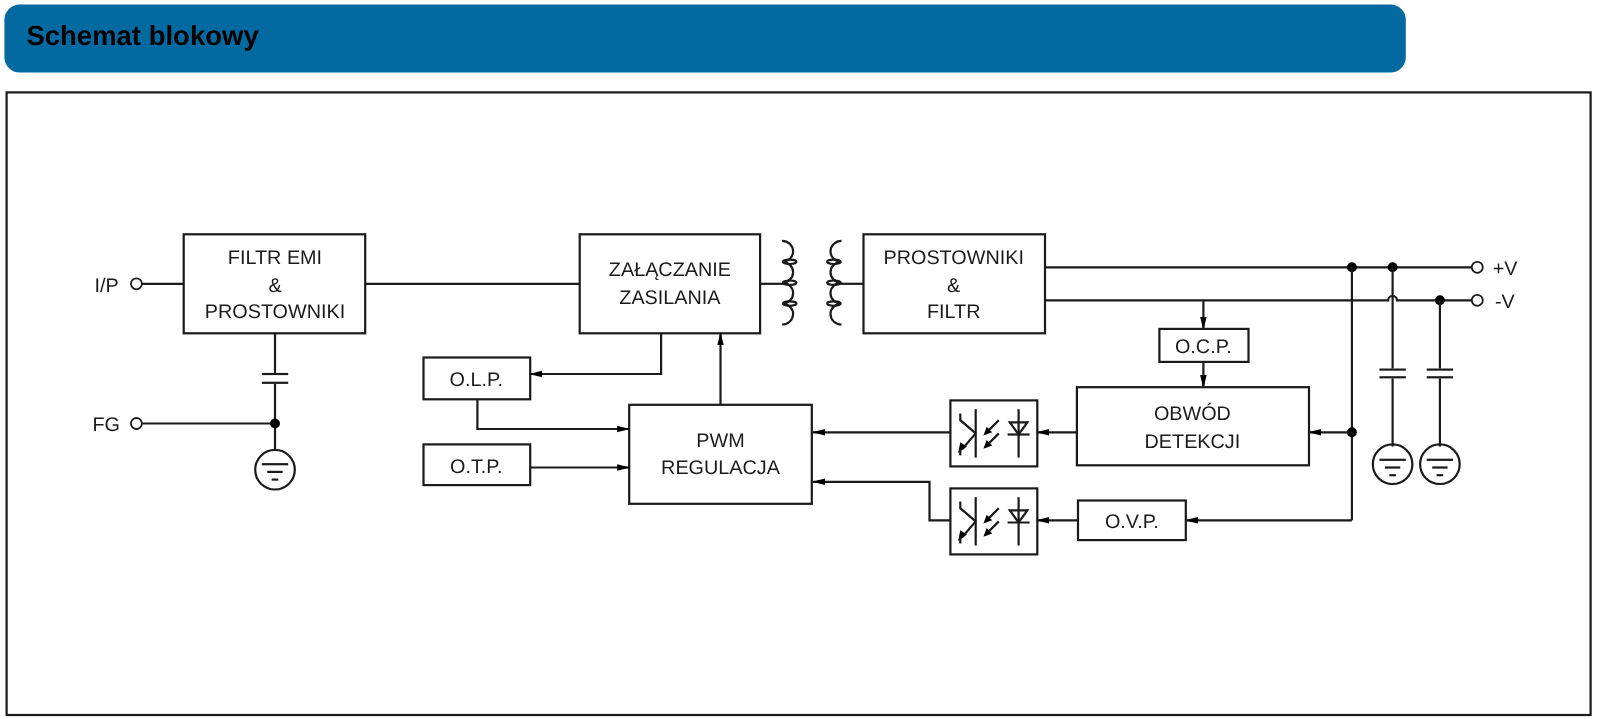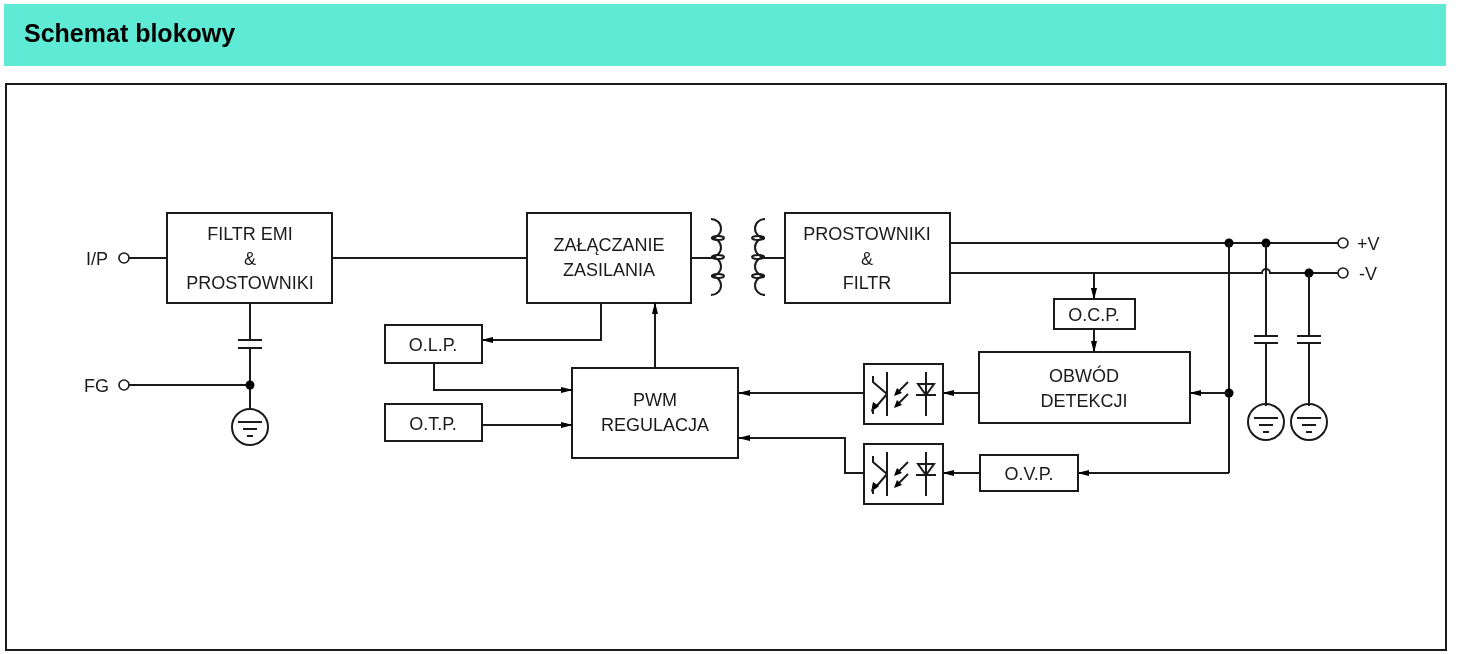--- a/index.html
+++ b/index.html
@@ -1,19 +1,20 @@
 <!DOCTYPE html>
 <html><head>
   <meta charset="utf-8">
   <style>
     html, body { margin: 0; padding: 0; background: #ffffff; }
     body { width: 1461px; height: 654px; position: relative; overflow: hidden; font-family: "Liberation Sans", sans-serif; }
     .header {
-      position: absolute; left: 4px; top: 4px; width: 1442px; height: 62px;
-      background: #5eead4;
+      position: absolute; left: 4px; top: 4px; width: 1274px; height: 62px;
+      background: #0369a1;
+      border-radius: 14px;
     }
     .header-title {
       position: absolute; left: 20px; top: 15px;
       font-family: "Liberation Sans", sans-serif; font-weight: bold; font-size: 25px; color: #000;
     }
     .frame {
       position: absolute; left: 5px; top: 83px; width: 1438px; height: 564px;
       border: 2px solid #1a1a1a; box-sizing: content-box;
     }
     svg.diagram { position: absolute; left: 0; top: 0; }

